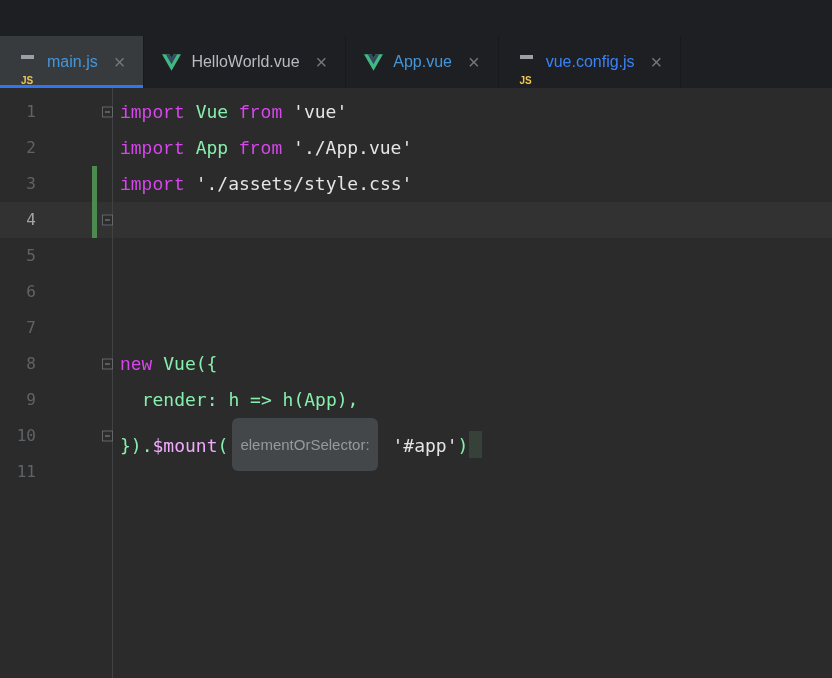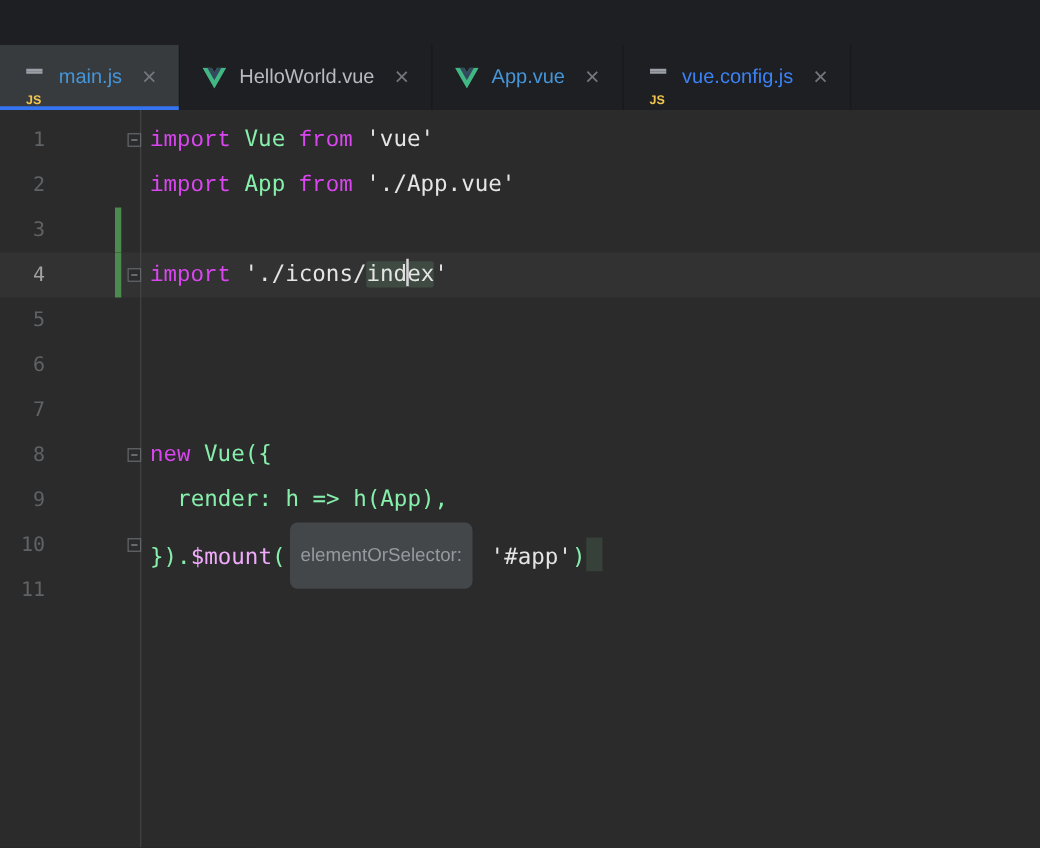--- a/index.html
+++ b/index.html
@@ -113,28 +113,28 @@
         <div class="code-row">
           <span class="gutter-num">2</span>
           <span class="vcs"></span>
           <span class="fold-col"></span>
           <span class="code-text"><span class="tok-kw">import</span><span class="tok-pl"> App </span><span class="tok-kw">from</span><span class="tok-pl"> </span><span class="tok-str">'./App.vue'</span></span>
         </div>
         <div class="code-row">
           <span class="gutter-num">3</span>
           <span class="vcs added"></span>
           <span class="fold-col"></span>
+          <span class="code-text"><span class="tok-kw">import</span><span class="tok-pl"> </span><span class="tok-str">'./assets/style.css'</span></span>
         </div>
         <div class="code-row caret-row">
           <span class="gutter-num current">4</span>
           <span class="vcs added"></span>
           <span class="fold-col">
             <span class="fold-marker"></span>
           </span>
-          <span class="code-text"><span class="tok-kw">import</span><span class="tok-pl"> </span><span class="tok-str">'./icons/</span><span class="tok-str hl">ind</span><span class="caret"></span><span class="tok-str hl">ex</span><span class="tok-str">'</span></span>
         </div>
         <div class="code-row">
           <span class="gutter-num">5</span>
           <span class="vcs"></span>
           <span class="fold-col"></span>
           <span class="code-text"></span>
         </div>
         <div class="code-row">
           <span class="gutter-num">6</span>
           <span class="vcs"></span>

